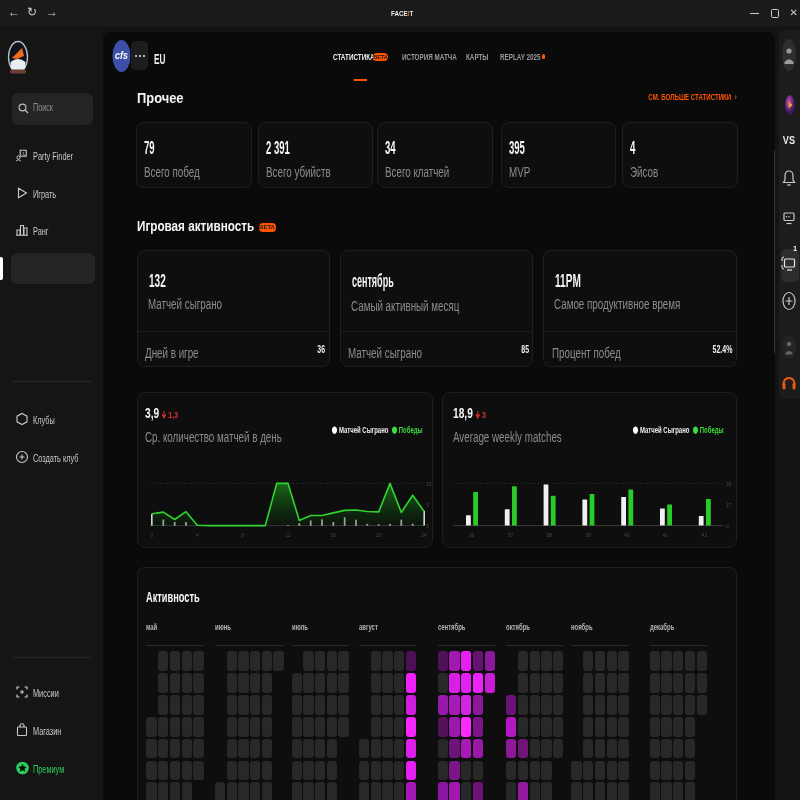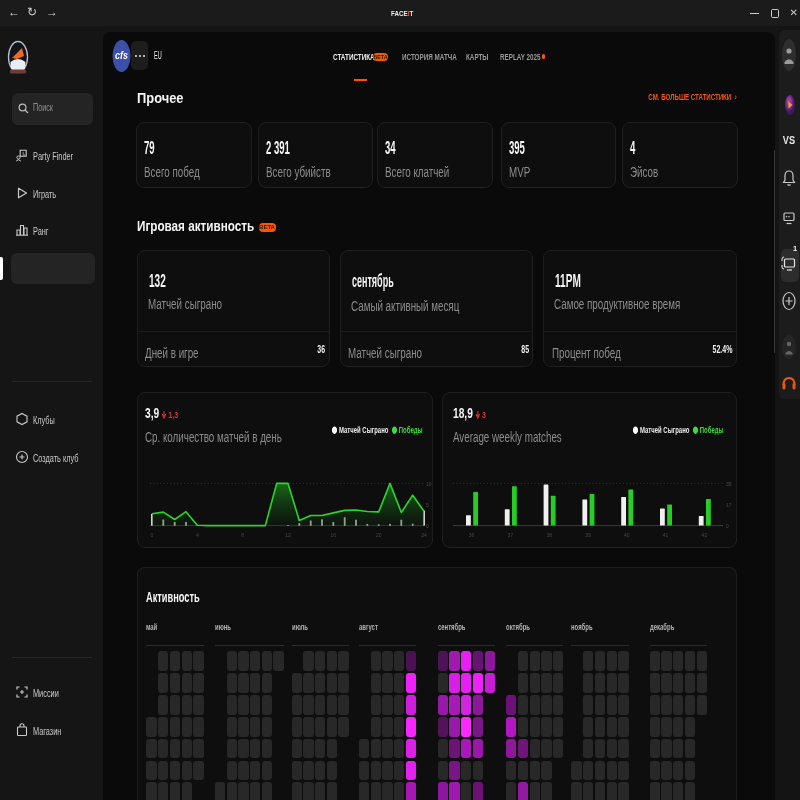--- a/index.html
+++ b/index.html
@@ -96,33 +96,40 @@
         </svg></span>
       <span class="mt" style=""><span style="display:inline-block;transform:scaleX(0.7);transform-origin:0 50%;white-space:nowrap">Миссии</span></span>
     </div>
     <div class="menu" style="top:690px">
       <span class="mi"><svg width="14" height="14" viewBox="0 0 14 14" style="">
           <rect x="2.5" y="4" width="9" height="8.5" rx="0.8" fill="none" stroke="#c9c9c9" stroke-width="1.1"></rect>
           <path d="M5 4 V2.8 a2 2 0 0 1 4 0 V4" fill="none" stroke="#c9c9c9" stroke-width="1.1"></path>
         </svg></span>
       <span class="mt" style=""><span style="display:inline-block;transform:scaleX(0.7);transform-origin:0 50%;white-space:nowrap">Магазин</span></span>
     </div>
+    <div class="menu" style="top:727.5px">
+      <span class="mi"><svg width="15" height="15" viewBox="0 0 15 15" style="">
+          <circle cx="7.5" cy="7.5" r="6.3" fill="#2ecc5f"></circle>
+          <path d="M7.5 3.2 L8.8 6 L11.8 6.3 L9.6 8.3 L10.2 11.3 L7.5 9.8 L4.8 11.3 L5.4 8.3 L3.2 6.3 L6.2 6 Z" fill="#0d0d0d"></path>
+        </svg></span>
+      <span class="mt" style="color:#2ecc5f"><span style="display:inline-block;transform:scaleX(0.7);transform-origin:0 50%;white-space:nowrap">Премиум</span></span>
+    </div>
 </div>
 
 <div id="main"></div>
 
 <svg width="40" height="36" viewBox="0 0 40 36" style="position:absolute;left:108px;top:38px">
     <ellipse cx="13.5" cy="18" rx="9" ry="16" fill="#3c4fa9"></ellipse>
     <text x="13.5" y="20.5" text-anchor="middle" font-size="10.5" font-weight="bold" font-style="italic" fill="#fff" font-family="Liberation Sans" textLength="13" lengthAdjust="spacingAndGlyphs">cfs</text>
   </svg>
 <div class="abs" style="left:131.3px;top:40.5px;width:17px;height:29px;background:#1d1d1d;border-radius:5px"></div>
 <i class="abs" style="left:134.5px;top:55px;width:2.2px;height:2.2px;border-radius:50%;background:#e8e8e8"></i>
 <i class="abs" style="left:138.6px;top:55px;width:2.2px;height:2.2px;border-radius:50%;background:#e8e8e8"></i>
 <i class="abs" style="left:142.7px;top:55px;width:2.2px;height:2.2px;border-radius:50%;background:#e8e8e8"></i>
-<div class="abs" style="left:153.5px;top:50.5px;color:#ececec;font-size:10px;font-weight:normal;line-height:1"><span style="display:inline-block;transform:scaleX(0.55);transform-origin:0 50%;white-space:nowrap">EU</span></div>
+<div class="abs" style="left:153.5px;top:50.5px;color:#ececec;font-size:15px;font-weight:bold;line-height:1"><span style="display:inline-block;transform:scaleX(0.55);transform-origin:0 50%;white-space:nowrap">EU</span></div>
 
 <div class="tab" style="left:332.5px;top:52.8px;color:#f0f0f0"><span style="display:inline-block;transform:scaleX(0.7);transform-origin:0 50%;white-space:nowrap">СТАТИСТИКА</span></div>
 <div class="beta" style="left:373px;top:52.5px;width:15px;height:8.5px;line-height:8.5px">BETA</div>
 <div class="tab" style="left:402px;top:52.8px"><span style="display:inline-block;transform:scaleX(0.7);transform-origin:0 50%;white-space:nowrap">ИСТОРИЯ МАТЧА</span></div>
 <div class="tab" style="left:466px;top:52.8px"><span style="display:inline-block;transform:scaleX(0.7);transform-origin:0 50%;white-space:nowrap">КАРТЫ</span></div>
 <div class="tab" style="left:500px;top:52.8px"><span style="display:inline-block;transform:scaleX(0.7);transform-origin:0 50%;white-space:nowrap">REPLAY 2025</span></div>
 <div class="abs" style="left:541.9px;top:53.5px;width:3.6px;height:5.5px;border-radius:2px;background:#f50"></div>
 <div class="abs" style="left:354.4px;top:78.8px;width:12.5px;height:2.2px;background:#f50"></div>
 
 <div class="abs" style="right:63px;top:92.7px;color:#ff5500;font-size:8.5px;font-weight:bold;line-height:1"><span style="display:inline-block;transform:scaleX(0.72);transform-origin:100% 50%;white-space:nowrap">СМ. БОЛЬШЕ СТАТИСТИКИ&nbsp;&nbsp;›</span></div>

